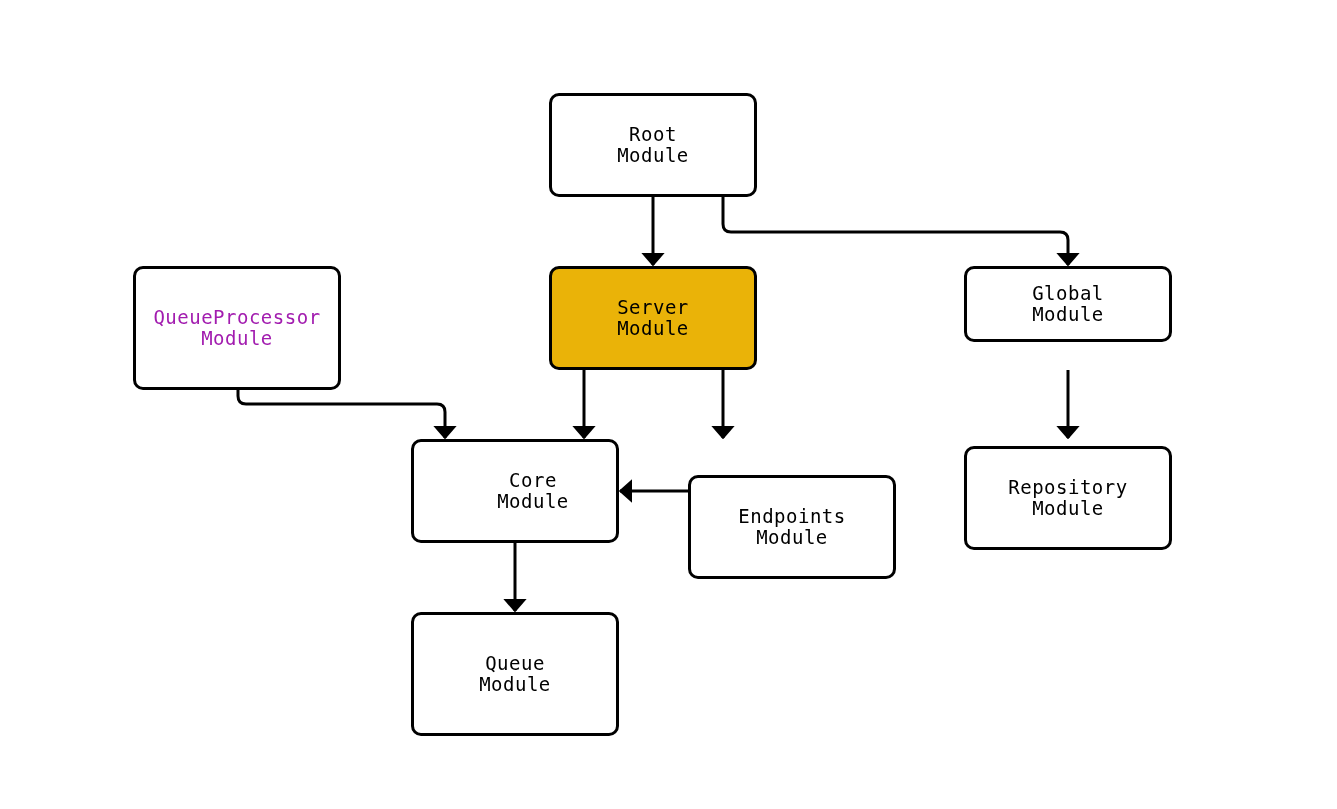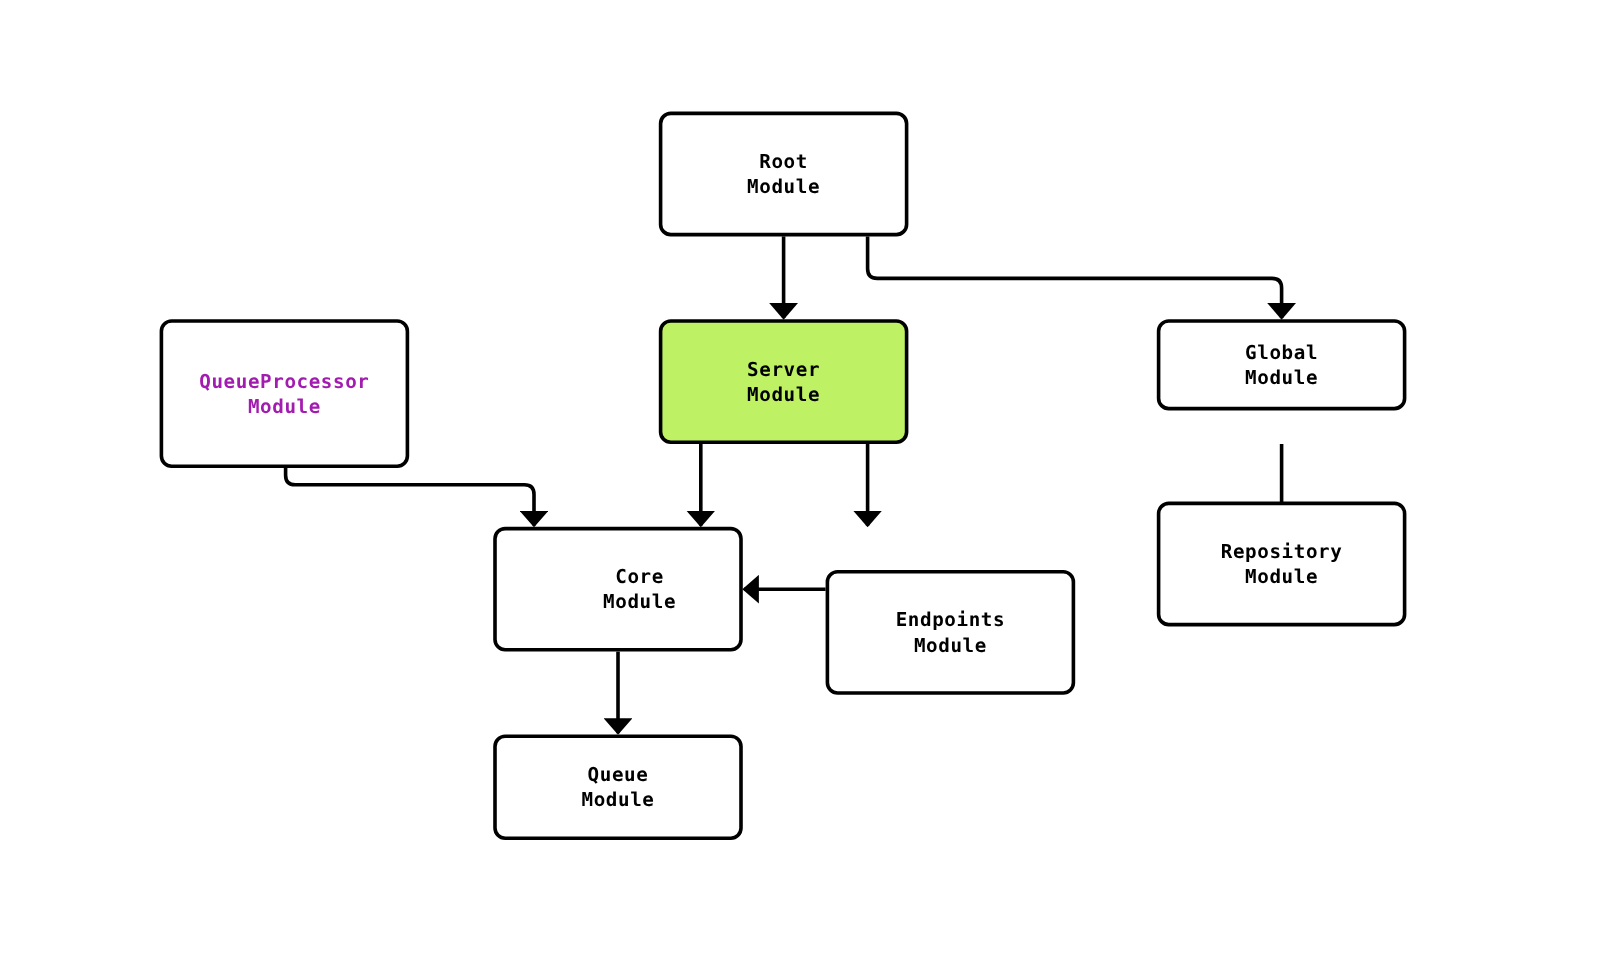--- a/index.html
+++ b/index.html
@@ -30,22 +30,22 @@
     box-sizing: border-box;
     border-style: solid;
     border-width: 3px;
     border-radius: 10px;
     display: flex;
     align-items: center;
     justify-content: center;
     text-align: center;
   }
   .node .label {
-    font-weight: bold;
-    font-size: 16px;
+    font-weight: normal;
+    font-size: 19px;
     line-height: 21px;
     white-space: pre-line;
     letter-spacing: 0.5px;
   }
 </style>
 </head>
 <body>
 
 <div id="diagram" style="width: 1337px; height: 809px; background: rgb(255, 255, 255);">
   <svg id="edge-layer" xmlns="http://www.w3.org/2000/svg" viewBox="0 0 1337 809">
@@ -65,37 +65,37 @@
     </svg>
 
   <div class="node" style="left: 549px; top: 93px; width: 208px; height: 104px; border-color: rgb(0, 0, 0); background: rgb(255, 255, 255); color: rgb(0, 0, 0);">
     <span class="label">Root
 Module</span>
   </div>
   <div class="node" style="left: 133px; top: 266px; width: 208px; height: 124px; border-color: rgb(0, 0, 0); background: rgb(255, 255, 255); color: #a21caf;">
     <span class="label">QueueProcessor
 Module</span>
   </div>
-  <div class="node" style="left: 549px; top: 266px; width: 208px; height: 104px; border-color: rgb(0, 0, 0); background: #bef264; color: rgb(0, 0, 0);">
+  <div class="node" style="left: 549px; top: 266px; width: 208px; height: 104px; border-color: rgb(0, 0, 0); background: #eab308; color: rgb(0, 0, 0);">
     <span class="label">Server
 Module</span>
   </div>
   <div class="node" style="left: 964px; top: 266px; width: 208px; height: 76px; border-color: rgb(0, 0, 0); background: rgb(255, 255, 255); color: rgb(0, 0, 0);">
     <span class="label">Global
 Module</span>
   </div>
   <div class="node" style="left: 411px; top: 439px; width: 208px; height: 104px; border-color: rgb(0, 0, 0); background: rgb(255, 255, 255); color: rgb(0, 0, 0); padding-left: 36px;">
     <span class="label">Core
 Module</span>
   </div>
   <div class="node" style="left: 688px; top: 439px; width: 208px; height: 104px; border-color: rgb(0, 0, 0); background: rgb(255, 255, 255); color: rgb(0, 0, 0); margin-top: 36px;">
     <span class="label">Endpoints
 Module</span>
   </div>
-  <div class="node" style="left: 964px; top: 418px; width: 208px; height: 104px; border-color: rgb(0, 0, 0); background: rgb(255, 255, 255); color: rgb(0, 0, 0);">
+  <div class="node" style="left: 964px; top: 446px; width: 208px; height: 104px; border-color: rgb(0, 0, 0); background: rgb(255, 255, 255); color: rgb(0, 0, 0);">
     <span class="label">Repository
 Module</span>
   </div>
-  <div class="node" style="left: 411px; top: 612px; width: 208px; height: 88px; border-color: rgb(0, 0, 0); background: rgb(255, 255, 255); color: rgb(0, 0, 0);">
+  <div class="node" style="left: 411px; top: 612px; width: 208px; height: 124px; border-color: rgb(0, 0, 0); background: rgb(255, 255, 255); color: rgb(0, 0, 0);">
     <span class="label">Queue
 Module</span>
   </div>
 </div>
 
 </body></html>

